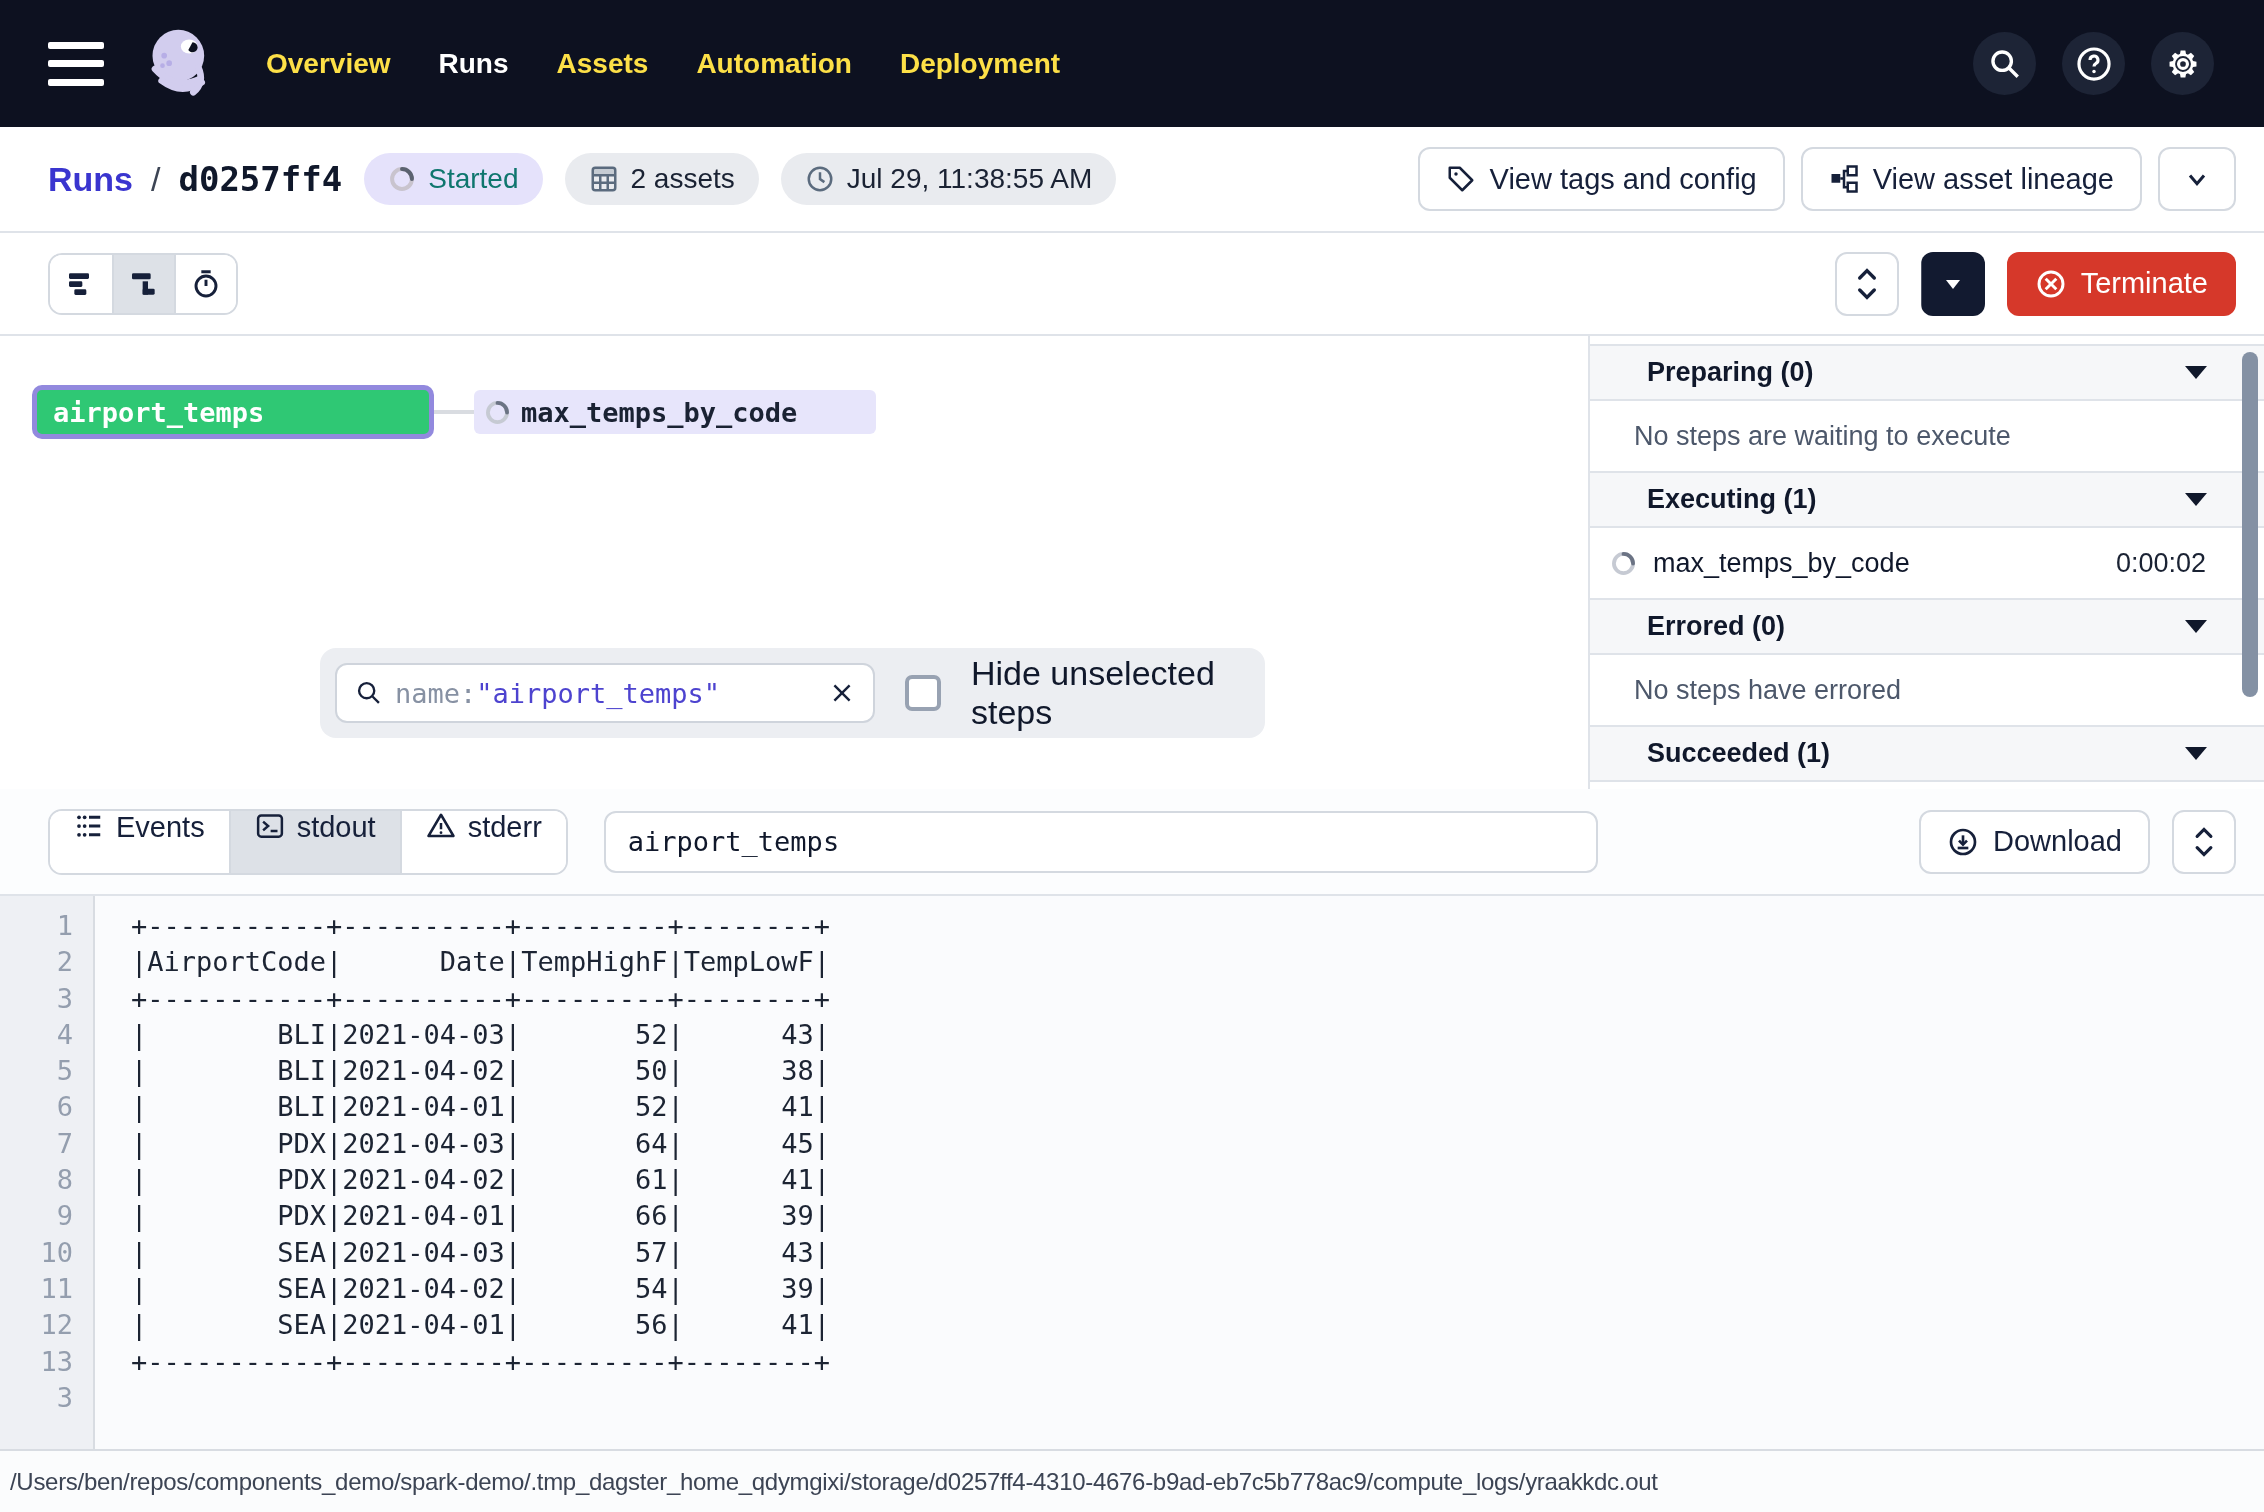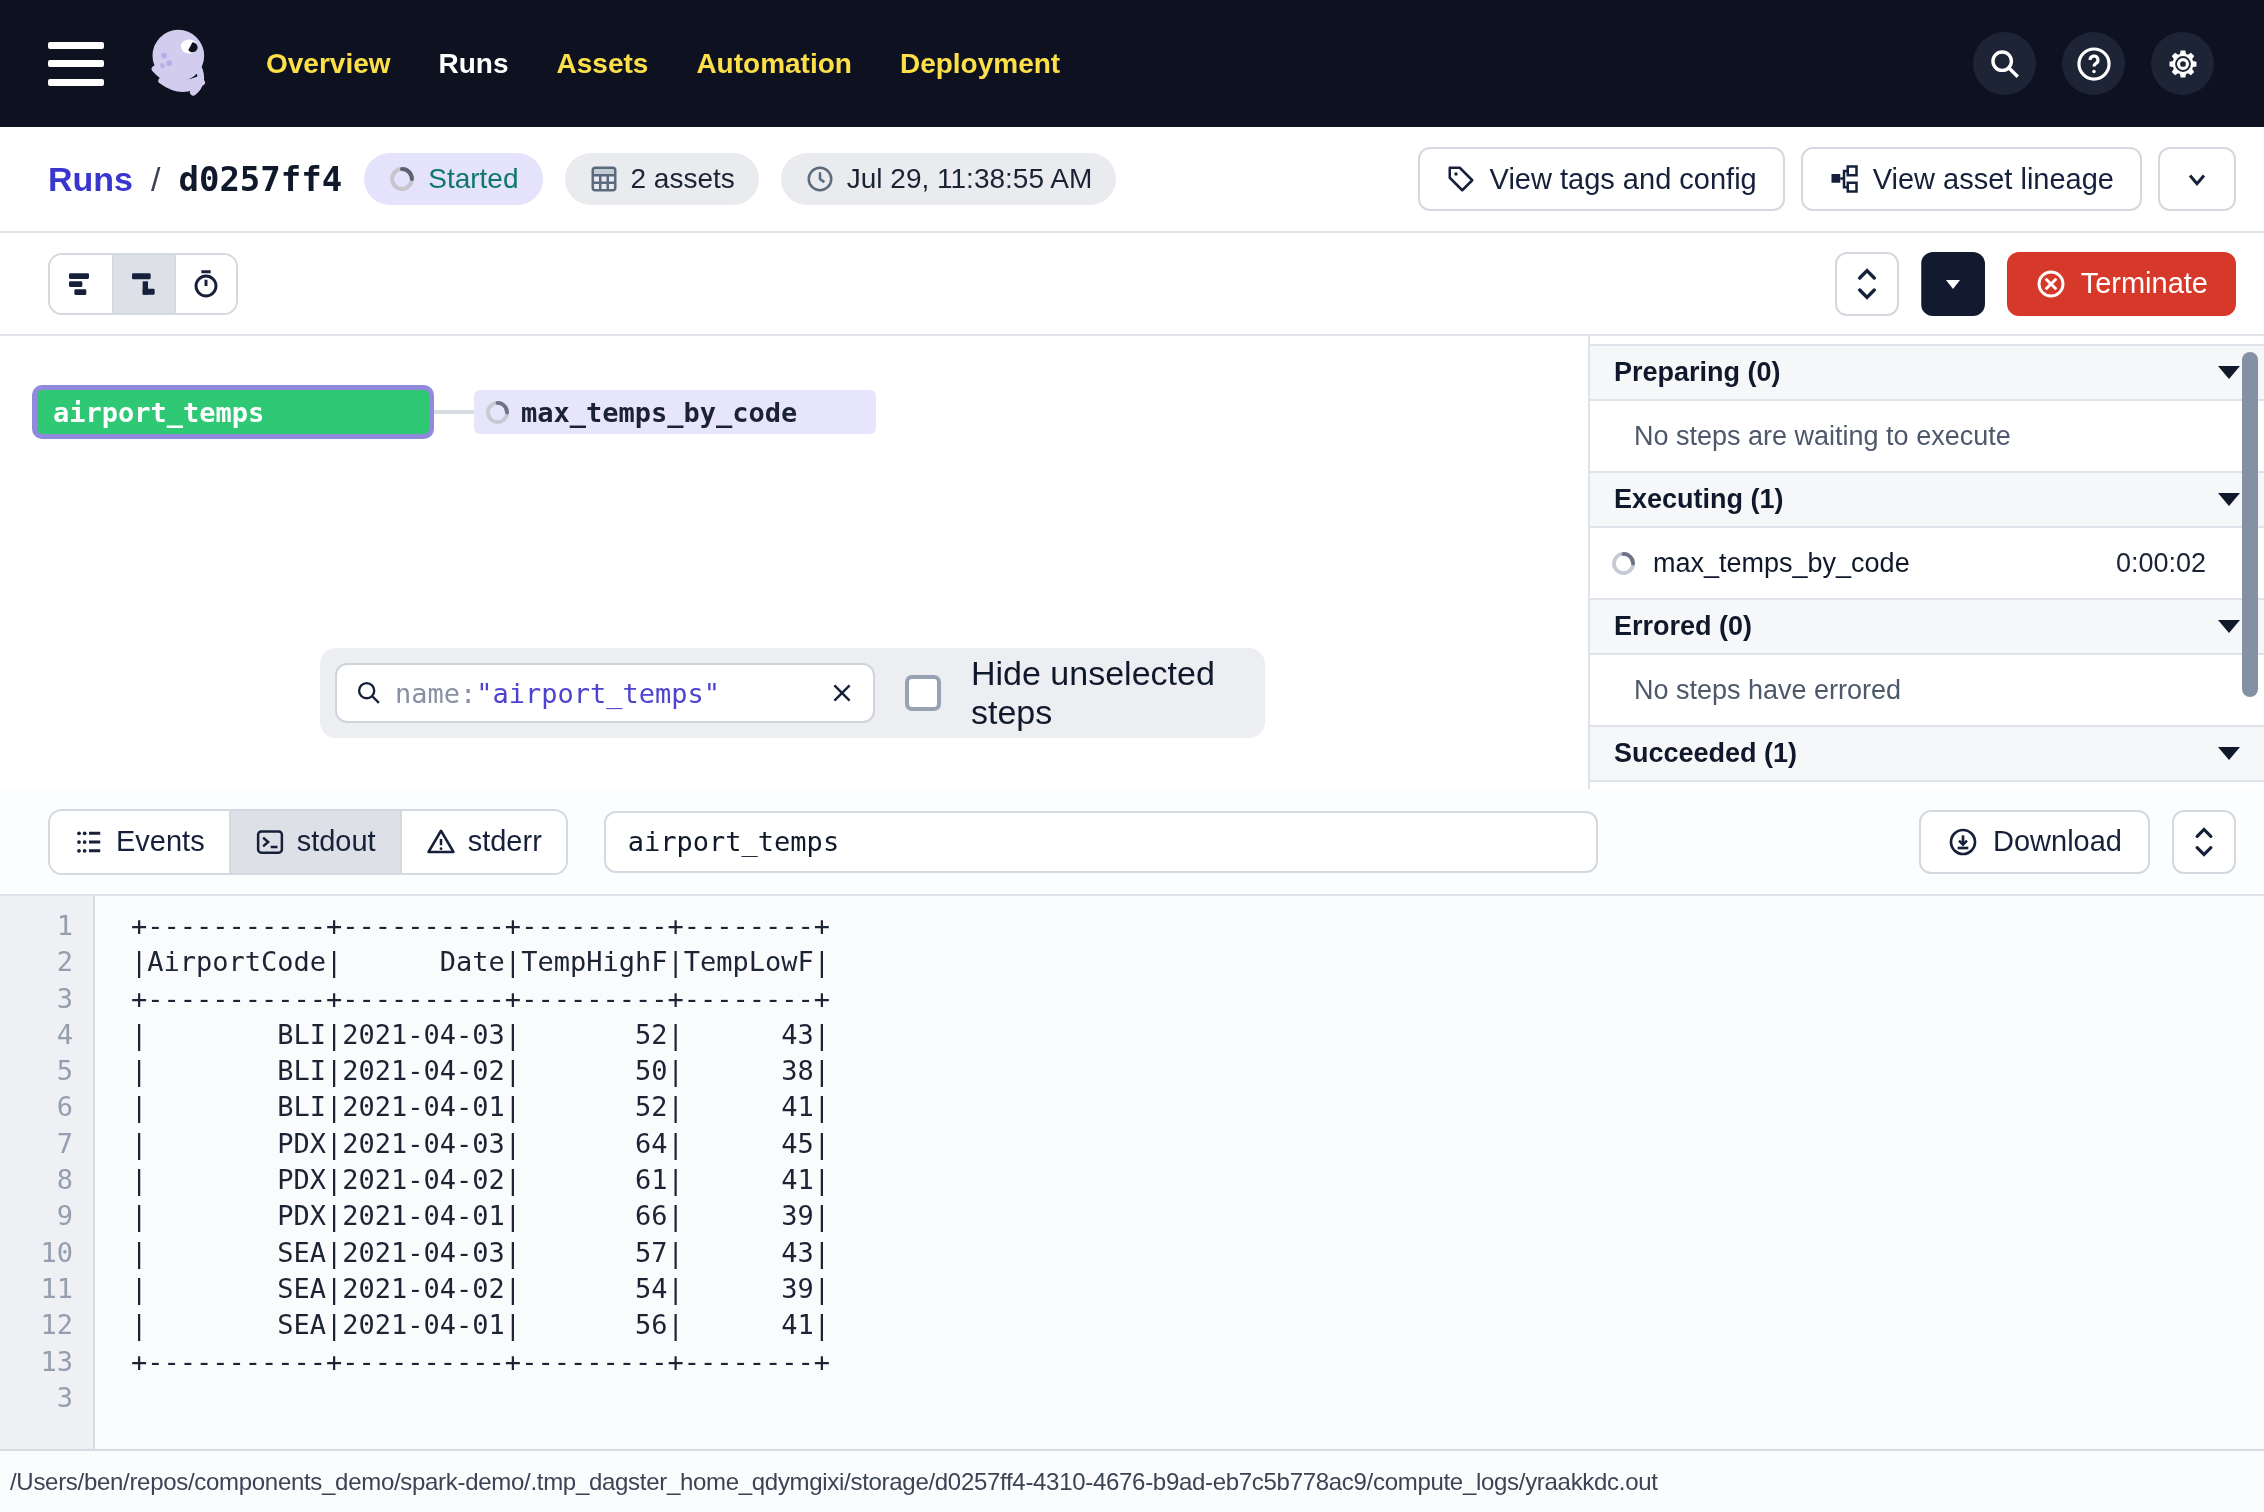--- a/index.html
+++ b/index.html
@@ -60,33 +60,33 @@
   .filter-input{flex:0 0 540px;height:60px;background:#fff;border:2px solid #cfd4dc;border-radius:12px;display:flex;align-items:center;padding:0 18px;gap:12px;cursor:text;}
   .filter-text{font-size:27px;white-space:pre;}
   .filter-text .pre{color:#8791a3;}
   .filter-text .val{color:#4d43cf;}
   .clear-x{margin-left:auto;background:none;border:none;cursor:pointer;display:flex;}
   .checkbox{width:36px;height:36px;border:4px solid #98a2b2;border-radius:7px;background:#fff;cursor:pointer;flex:0 0 auto;}
   .hide-label{font-size:34px;color:#10182b;cursor:pointer;}
 
   
   .panel{position:absolute;right:0;top:0;width:676px;height:453px;border-left:2px solid var(--border);background:#fff;overflow:hidden;}
-  .sect-hdr{height:57px;background:#f6f7f9;border-top:2px solid var(--border);border-bottom:2px solid var(--border);display:flex;align-items:center;padding:0 24px;cursor:pointer;}
+  .sect-hdr{height:57px;background:#f6f7f9;border-top:2px solid var(--border);border-bottom:2px solid var(--border);display:flex;align-items:center;padding:0 57px;cursor:pointer;}
   .panel .first{margin-top:8px;}
   .sect-title{font-size:27px;font-weight:700;color:#10182b;}
   .sect-caret{margin-left:auto;width:0;height:0;border-left:11px solid transparent;border-right:11px solid transparent;border-top:13px solid #10182b;}
   .sect-row{height:70px;display:flex;align-items:center;padding:0 44px;font-size:27px;color:var(--text-dim);background:#fff;}
   .sect-row.step{color:#10182b;padding-left:20px;gap:16px;}
   .elapsed{margin-left:auto;color:#1a2233;padding-right:14px;}
   .panel-scroll{position:absolute;right:6px;top:16px;width:16px;height:345px;border-radius:9px;background:#8491a4;}
 
   
   .logs-toolbar{position:absolute;left:0;top:789px;width:2264px;height:107px;background:#fcfdfe;border-bottom:2px solid var(--border);display:flex;align-items:center;padding:0 28px 0 48px;}
   .tabs{display:flex;border:2px solid #d4d9e0;border-radius:14px;overflow:hidden;background:#fff;}
-  .tab{height:62px;background:#fff;border:none;display:flex;align-items:center;gap:12px;font-size:29px;color:var(--text);padding:0 24px;cursor:pointer;font-family:inherit;}
+  .tab{height:62px;background:#fff;border:none;display:flex;gap:12px;font-size:29px;color:var(--text);padding:0 24px;cursor:pointer;font-family:inherit;}
   .tab + .tab{border-left:2px solid #d4d9e0;}
   .tab.active{background:#dde1e7;}
   .log-filter{margin-left:36px;width:994px;height:62px;border:2px solid #d4d9e0;border-radius:12px;background:#fff;font-family:"DejaVu Sans Mono","Liberation Mono",monospace;font-size:27px;color:#10182b;padding:0 22px;outline:none;}
   .logs-right{margin-left:auto;display:flex;align-items:center;gap:22px;}
 
   
   .log-area{position:absolute;left:0;top:896px;width:2264px;height:553px;background:#fafbfd;display:flex;overflow:hidden;}
   .log-gutter{width:95px;background:#eef0f4;border-right:2px solid #d8dce2;padding:12px 20px 0 0;text-align:right;flex:0 0 auto;}
   .log-num{font-family:"DejaVu Sans Mono","Liberation Mono",monospace;font-size:27px;line-height:36.3px;color:#949eae;}
   .log-content{padding:12px 0 0 36px;}

